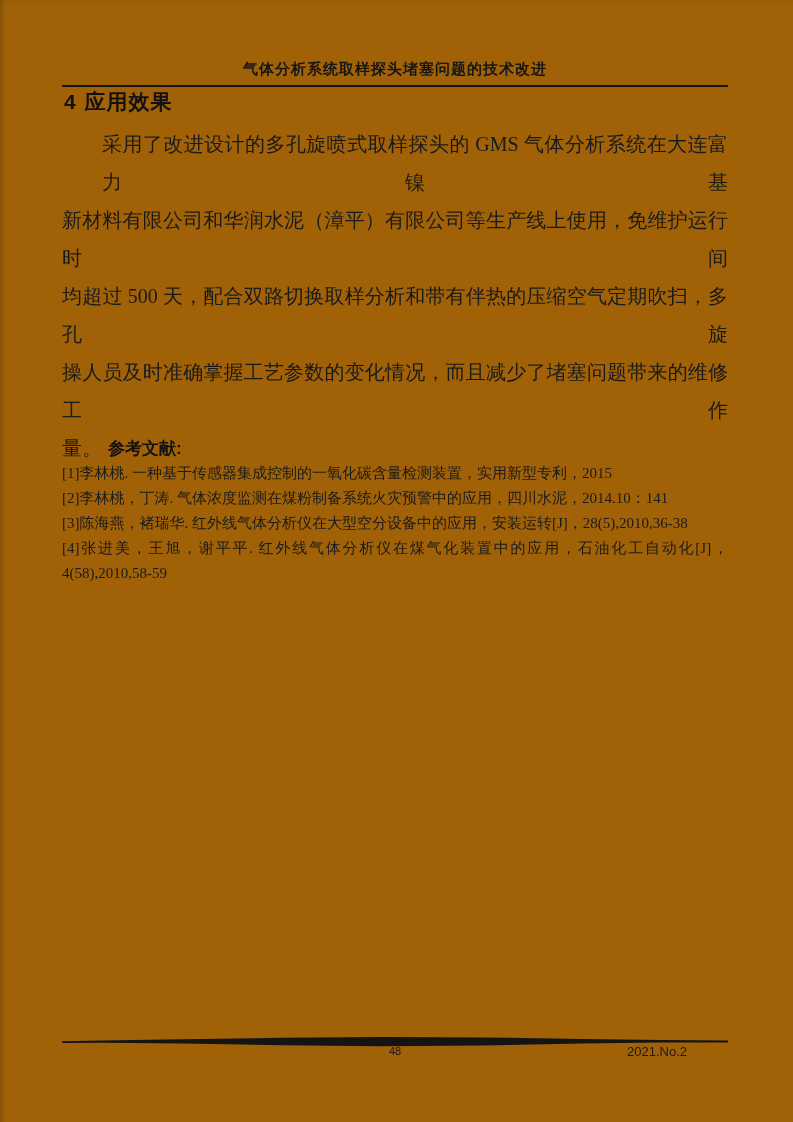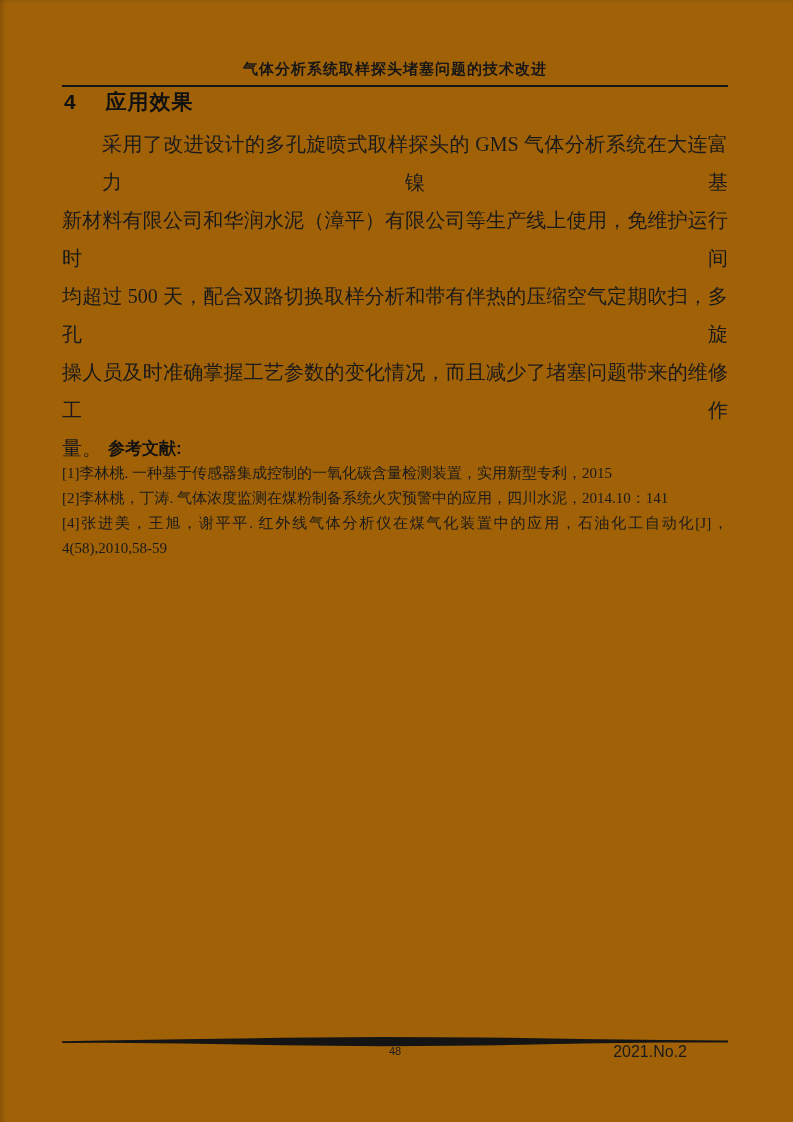--- a/index.html
+++ b/index.html
@@ -47,21 +47,21 @@
     position: absolute;
     top: 88px; left: 64px;
     font-family: "Liberation Sans", "DejaVu Sans", sans-serif;
     font-weight: bold;
     font-size: 21px;
     line-height: 27px;
     color: #111111;
     white-space: nowrap;
   }
   .section-heading .sec-num { display: inline-block; }
-  .section-heading .sec-title { display: inline-block; margin-left: 24px; letter-spacing: 1px; }
+  .section-heading .sec-title { display: inline-block; margin-left: 3px; letter-spacing: 1px; }
 
   .para {
     position: absolute;
     top: 125px; left: 62px; width: 666px;
     font-size: 20px;
     line-height: 38px;
     color: #1a1a1a;
   }
   .p-line {
     width: 666px;
@@ -106,21 +106,21 @@
     text-align: center;
     font-family: "Liberation Sans", "DejaVu Sans", sans-serif;
     font-size: 11px;
     line-height: 13px;
     color: #1a1a1a;
   }
   .footer-issue {
     position: absolute;
     top: 1045px; right: 106px;
     font-family: "Liberation Sans", "DejaVu Sans", sans-serif;
-    font-size: 16px;
+    font-size: 13px;
     line-height: 13px;
     color: #1a1a1a;
   }
 </style>
 </head>
 <body>
 
 <div class="page">
 
   <div class="running-title">气体分析系统取样探头堵塞问题的技术改进</div>
@@ -138,20 +138,21 @@
     <div class="p-line stretch">均超过 500 天，配合双路切换取样分析和带有伴热的压缩空气定期吹扫，多孔旋</div>
     <div class="p-line stretch">操人员及时准确掌握工艺参数的变化情况，而且减少了堵塞问题带来的维修工作</div>
     <div class="p-line">量。</div>
   </div>
 
   <div class="refs-heading">参考文献:</div>
 
   <div class="refs">
     <div class="ref-line">[1]李林桃. 一种基于传感器集成控制的一氧化碳含量检测装置，实用新型专利，2015</div>
     <div class="ref-line">[2]李林桃，丁涛. 气体浓度监测在煤粉制备系统火灾预警中的应用，四川水泥，2014.10：141</div>
+    <div class="ref-line">[3]陈海燕，褚瑞华. 红外线气体分析仪在大型空分设备中的应用，安装运转[J]，28(5),2010,36-38</div>
     <div class="ref-line stretch">[4]张进美，王旭，谢平平. 红外线气体分析仪在煤气化装置中的应用，石油化工自动化[J]，</div>
     <div class="ref-line">4(58),2010,58-59</div>
   </div>
 
   <div class="footer-bar">
     <svg width="666" height="12" viewBox="0 0 666 12" xmlns="http://www.w3.org/2000/svg">
       <polygon fill="#141414" points="
         0,5.2 40,4.6 120,3.2 220,1.8 320,1.0 420,1.4 520,3.0 600,3.9 666,4.4
         666,6.4 600,6.6 520,7.6 420,9.6 320,10.2 220,9.2 120,7.4 40,6.8 0,7.0"></polygon>
     </svg>

